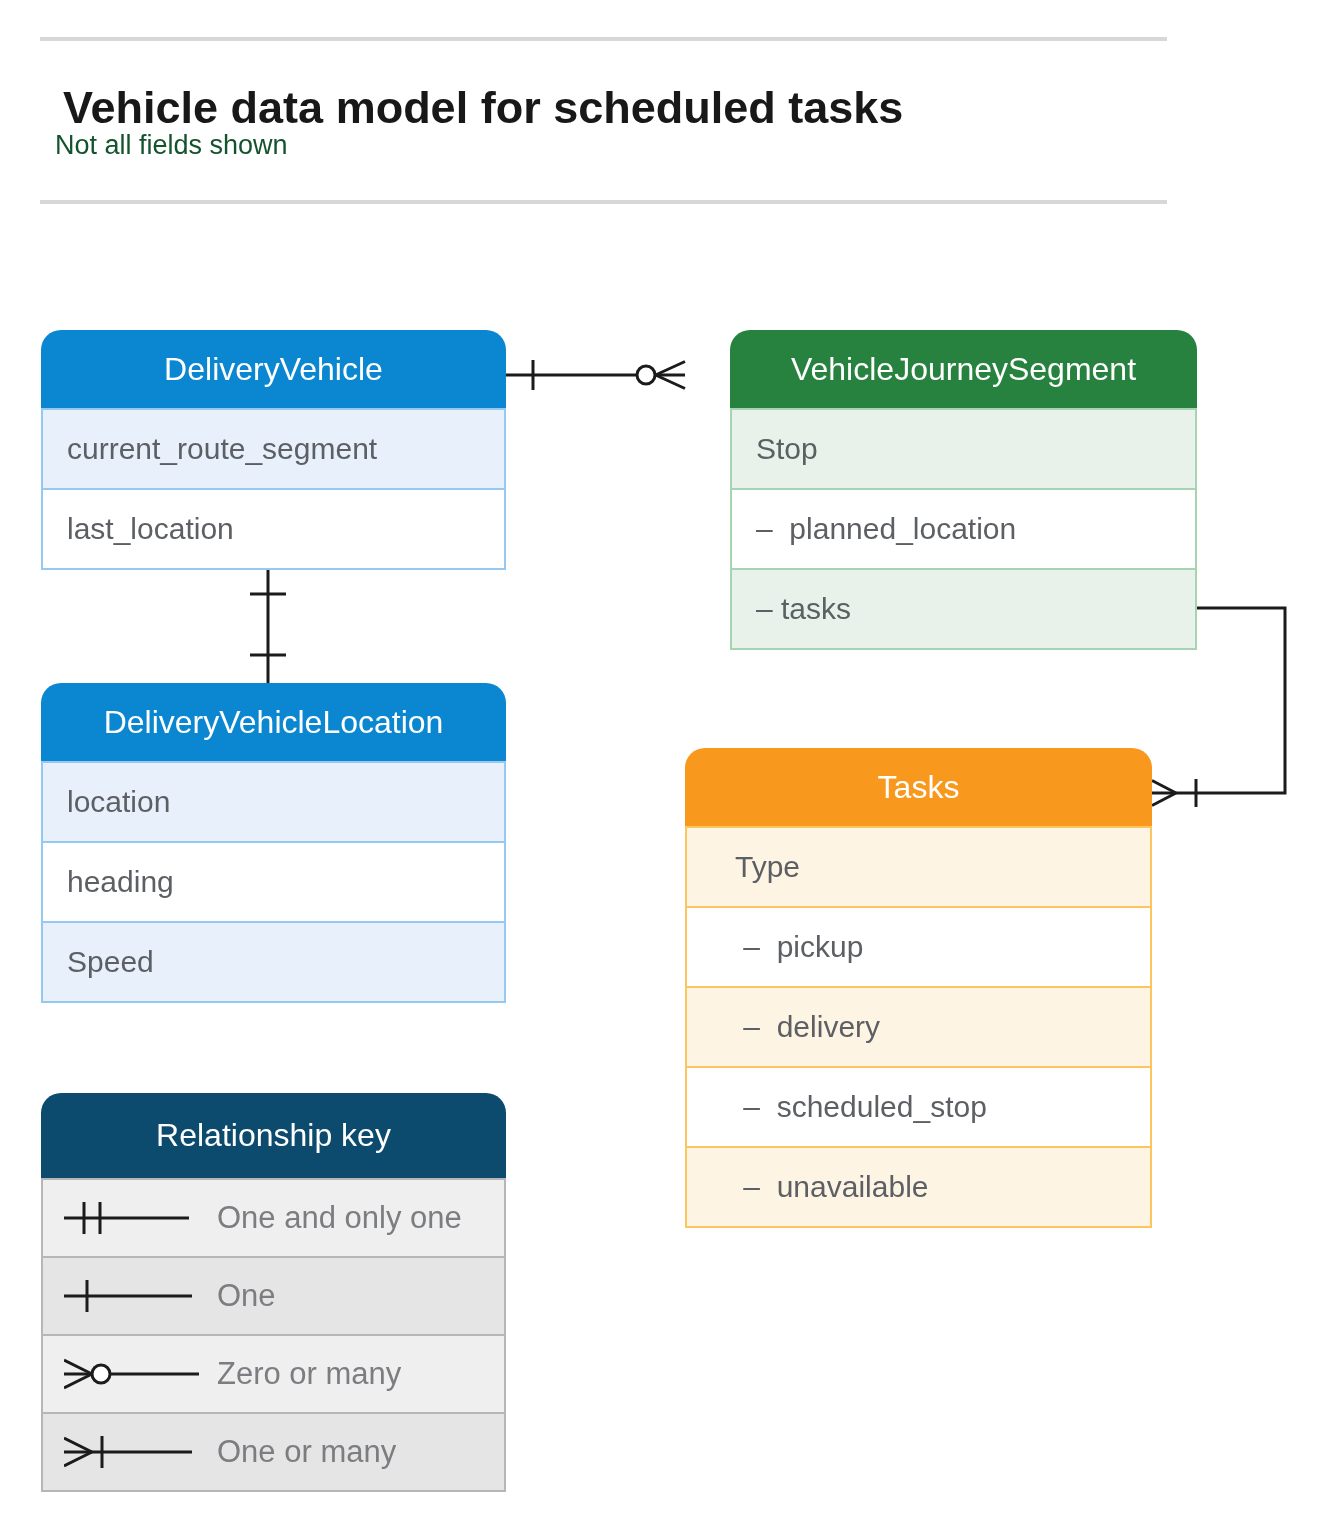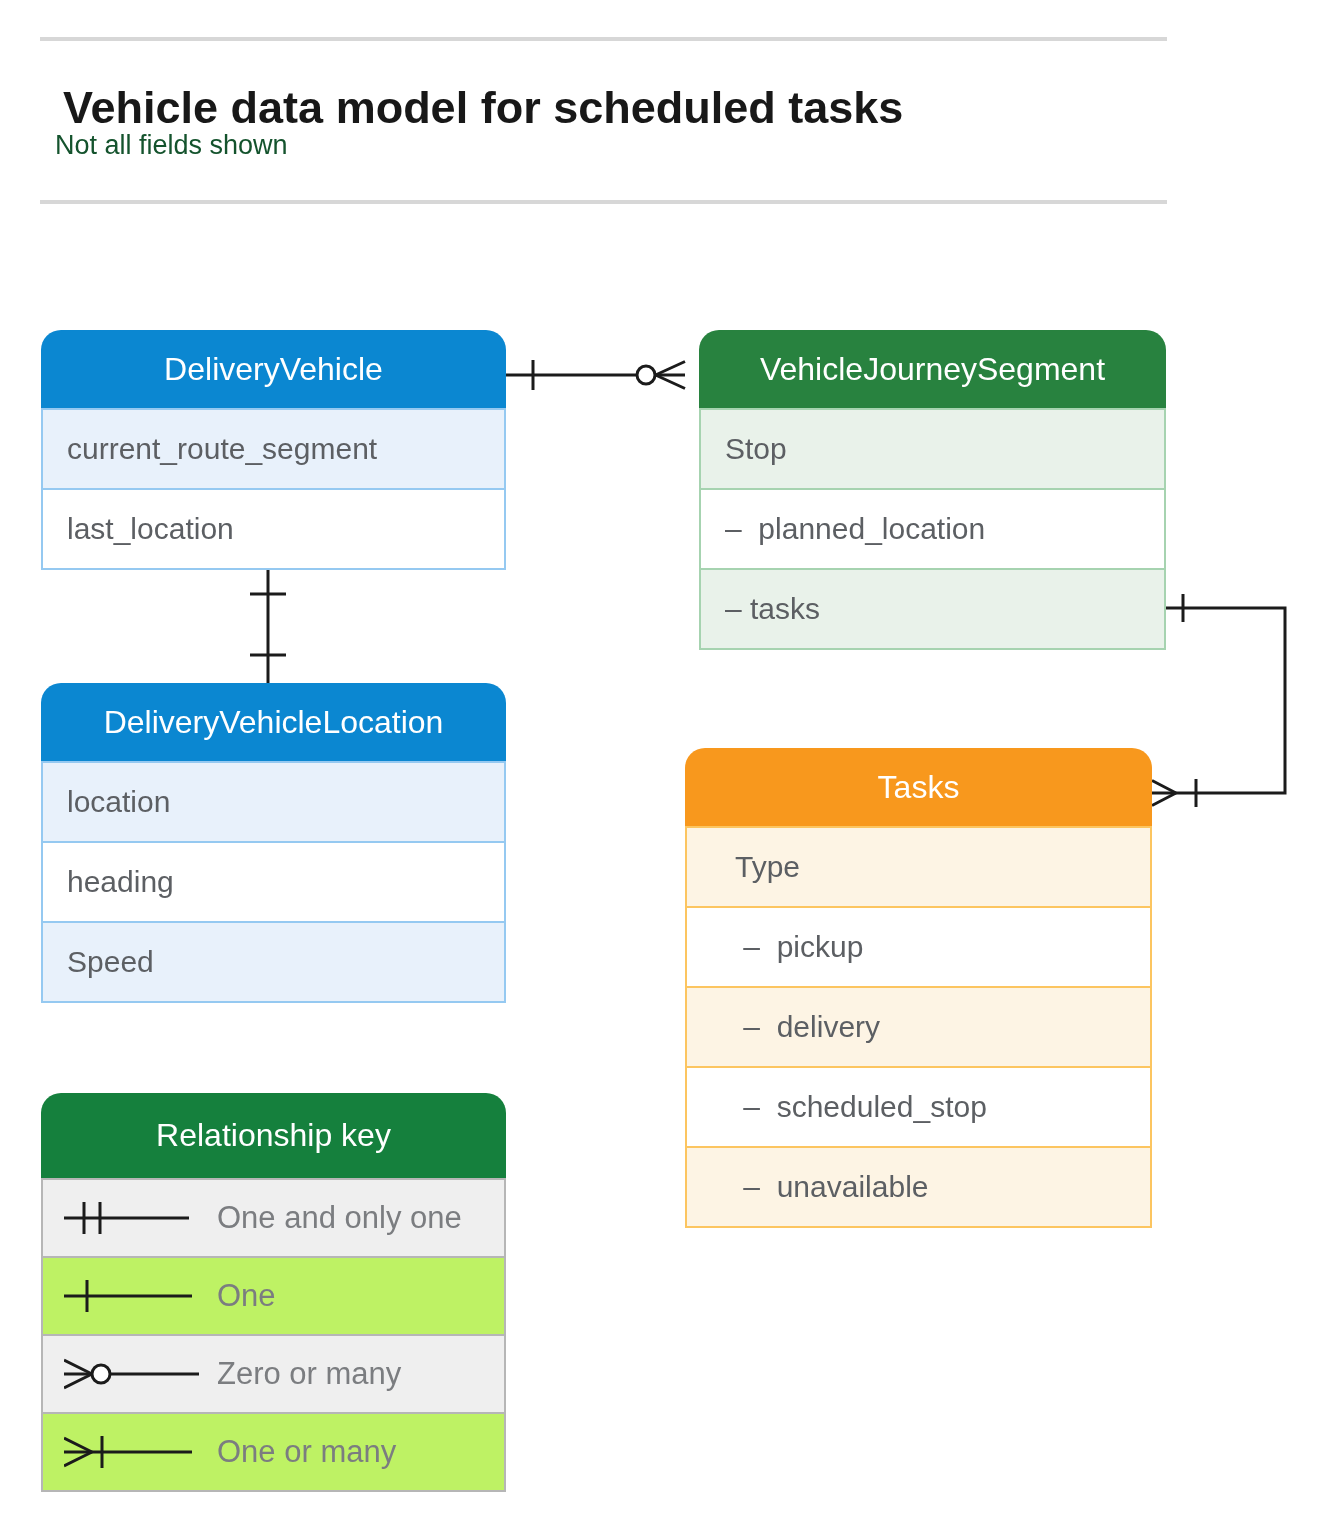--- a/index.html
+++ b/index.html
@@ -38,23 +38,23 @@
   .green .entity-header{background:#28823f;}
   .green .entity-body{border-color:#a6d3b0;}
   .green .entity-row{border-top-color:#a6d3b0;background:#ffffff;}
   .green .entity-row:nth-child(odd){background:#e9f2ea;}
   
   .orange .entity-header{background:#f8981d;}
   .orange .entity-body{border-color:#fcc560;}
   .orange .entity-row{border-top-color:#fcc560;background:#ffffff;padding-left:48px;}
   .orange .entity-row:nth-child(odd){background:#fdf4e4;}
   
-  .gray .entity-header{background:#15803d;height:85px;}
+  .gray .entity-header{background:#0c4a6e;height:85px;}
   .gray .entity-body{border-color:#b6b6b6;}
-  .gray .entity-row{border-top-color:#b6b6b6;background:#bef264;height:78px;padding-left:21px;}
+  .gray .entity-row{border-top-color:#b6b6b6;background:#e5e5e5;height:78px;padding-left:21px;}
   .gray .entity-row:nth-child(odd){background:#efefef;}
   .legend-label{margin-left:18px;font-size:31px;color:#7b7d80;white-space:pre;}
   .legend-symbol{flex:0 0 135px;}
   .connectors{position:absolute;left:0;top:0;pointer-events:none;}
   .connectors path,.connectors line{stroke:#1b1b1b;stroke-width:3;fill:none;}
   .connectors circle{stroke:#1b1b1b;stroke-width:3;fill:#ffffff;}
   .legend-symbol line,.legend-symbol path{stroke:#1b1b1b;stroke-width:3;fill:none;}
   .legend-symbol circle{stroke:#1b1b1b;stroke-width:3;fill:#ffffff;}
 </style>
 </head>
@@ -91,21 +91,21 @@
   </svg>
 
   <div class="entity blue" style="left:41px;top:330px;width:465px;">
     <div class="entity-header">DeliveryVehicle</div>
     <div class="entity-body">
       <div class="entity-row">current_route_segment</div>
       <div class="entity-row">last_location</div>
     </div>
   </div>
 
-  <div class="entity green" style="left:675px;top:330px;width:467px;padding-left:24px;">
+  <div class="entity green" style="left:706px;top:330px;width:467px;padding-left:24px;">
     <div class="entity-header">VehicleJourneySegment</div>
     <div class="entity-body">
       <div class="entity-row">Stop</div>
       <div class="entity-row">–  planned_location</div>
       <div class="entity-row">– tasks</div>
     </div>
   </div>
 
   <div class="entity blue" style="left:41px;top:683px;width:465px;">
     <div class="entity-header">DeliveryVehicleLocation</div>

